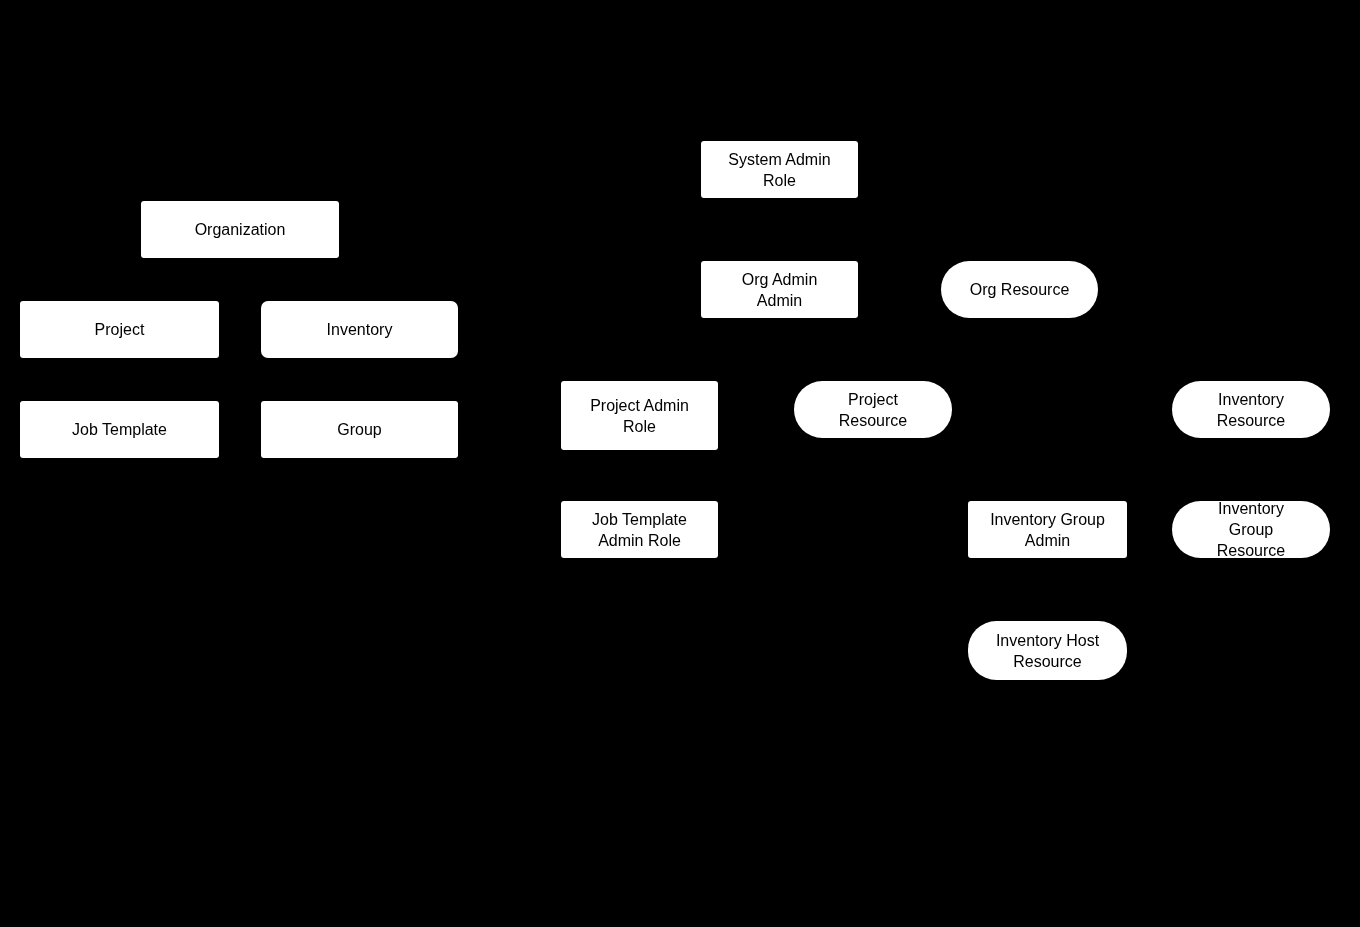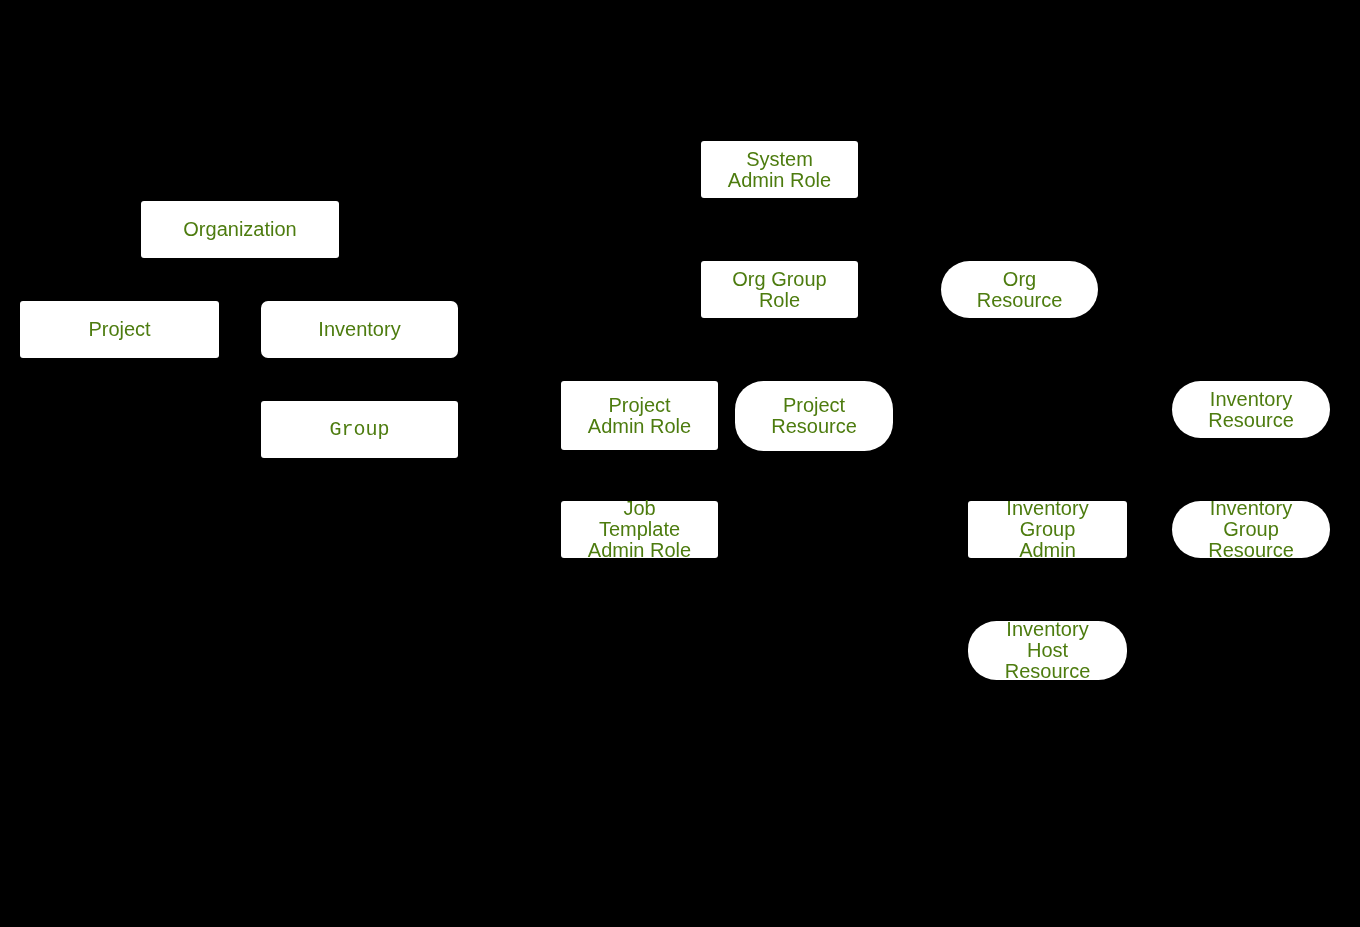--- a/index.html
+++ b/index.html
@@ -14,66 +14,67 @@
   .canvas {
     position: relative;
     width: 1360px;
     height: 927px;
     background: #000000;
   }
   .node {
     position: absolute;
     box-sizing: border-box;
     background: #ffffff;
-    color: #4d7c0f;
+    color: #000000;
     display: flex;
     align-items: center;
     justify-content: center;
     text-align: center;
-    font-size: 20px;
+    font-size: 16px;
     line-height: 21px;
     padding: 0 22px;
   }
   .rect { border-radius: 3px; }
   .pill { border-radius: 28.5px; }
 
   
   .n-organization            { left: 141px;  top: 201px; width: 198px; height: 57px; }
   .n-project                 { left: 20px;   top: 301px; width: 199px; height: 57px; }
   .n-inventory               { left: 261px;  top: 301px; width: 197px; height: 57px; border-radius: 7px; }
   .n-job-template            { left: 20px;   top: 401px; width: 199px; height: 57px; }
-  .n-group                   { left: 261px;  top: 401px; width: 197px; height: 57px; font-family: Liberation Mono, monospace; }
+  .n-group                   { left: 261px;  top: 401px; width: 197px; height: 57px; }
   .n-host                    { left: 261px;  top: 501px; width: 197px; height: 57px; }
 
   
   .n-system-admin-role       { left: 701px;  top: 141px; width: 157px; height: 57px; }
   .n-org-admin-role          { left: 701px;  top: 261px; width: 157px; height: 57px; }
   .n-org-resource            { left: 941px;  top: 261px; width: 157px; height: 57px; }
   .n-project-admin-role      { left: 561px;  top: 381px; width: 157px; height: 69px; }
-  .n-project-resource        { left: 735px;  top: 381px; width: 158px; height: 70px; }
+  .n-project-resource        { left: 794px;  top: 381px; width: 158px; height: 57px; }
   .n-inventory-admin         { left: 968px;  top: 381px; width: 159px; height: 57px; }
   .n-inventory-resource      { left: 1172px; top: 381px; width: 158px; height: 57px; }
   .n-job-template-admin-role { left: 561px;  top: 501px; width: 157px; height: 57px; }
   .n-job-template-resource   { left: 753px;  top: 501px; width: 158px; height: 57px; }
   .n-inventory-group-admin   { left: 968px;  top: 501px; width: 159px; height: 57px; }
   .n-inventory-group-resource{ left: 1172px; top: 501px; width: 158px; height: 57px; }
   .n-inventory-host-resource { left: 968px;  top: 621px; width: 159px; height: 59px; }
 </style>
 </head>
 <body>
 
 <div class="canvas">
 
   <div class="node rect n-organization">Organization</div>
   <div class="node rect n-project">Project</div>
   <div class="node rect n-inventory">Inventory</div>
+  <div class="node rect n-job-template">Job Template</div>
   <div class="node rect n-group">Group</div>
 
   <div class="node rect n-system-admin-role">System Admin Role</div>
-  <div class="node rect n-org-admin-role">Org Group Role</div>
+  <div class="node rect n-org-admin-role">Org Admin Admin</div>
   <div class="node pill n-org-resource">Org Resource</div>
   <div class="node rect n-project-admin-role">Project Admin Role</div>
   <div class="node pill n-project-resource">Project Resource</div>
   <div class="node pill n-inventory-resource">Inventory Resource</div>
   <div class="node rect n-job-template-admin-role">Job Template Admin Role</div>
   <div class="node pill n-inventory-group-resource">Inventory Group Resource</div>
   <div class="node rect n-inventory-group-admin">Inventory Group Admin</div>
   <div class="node pill n-inventory-host-resource">Inventory Host Resource</div>
 
 </div>

